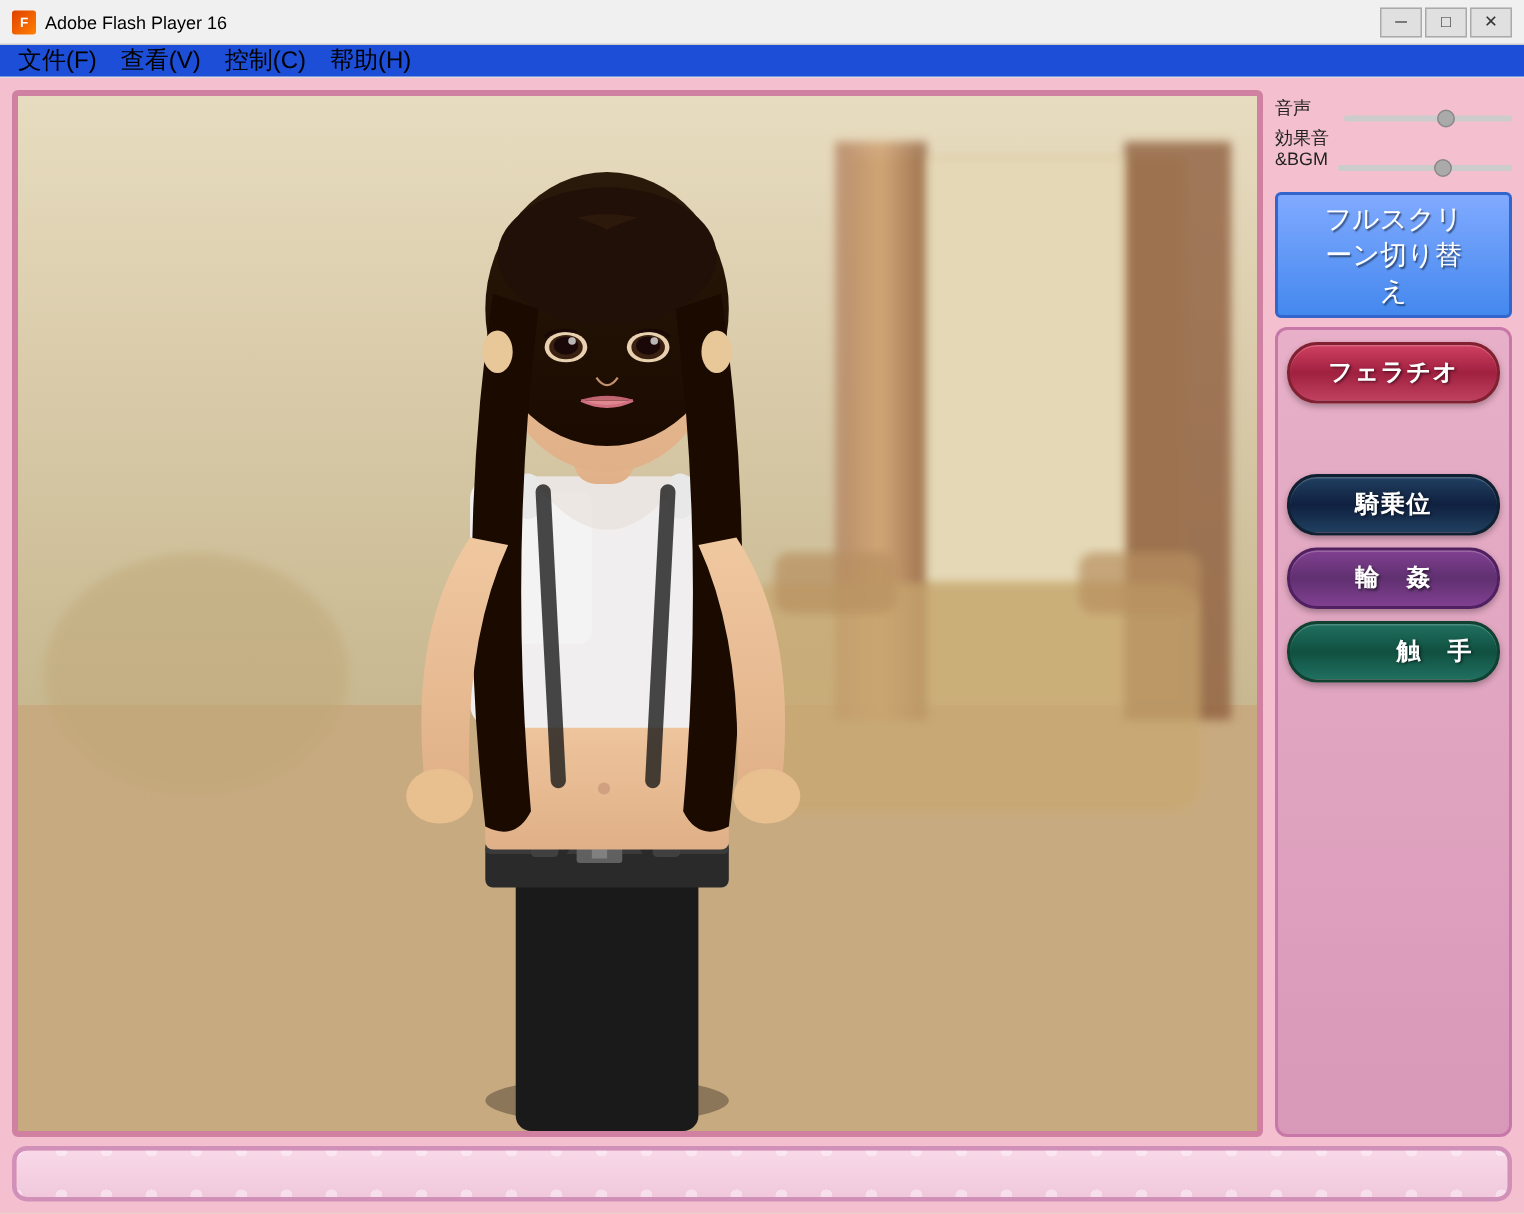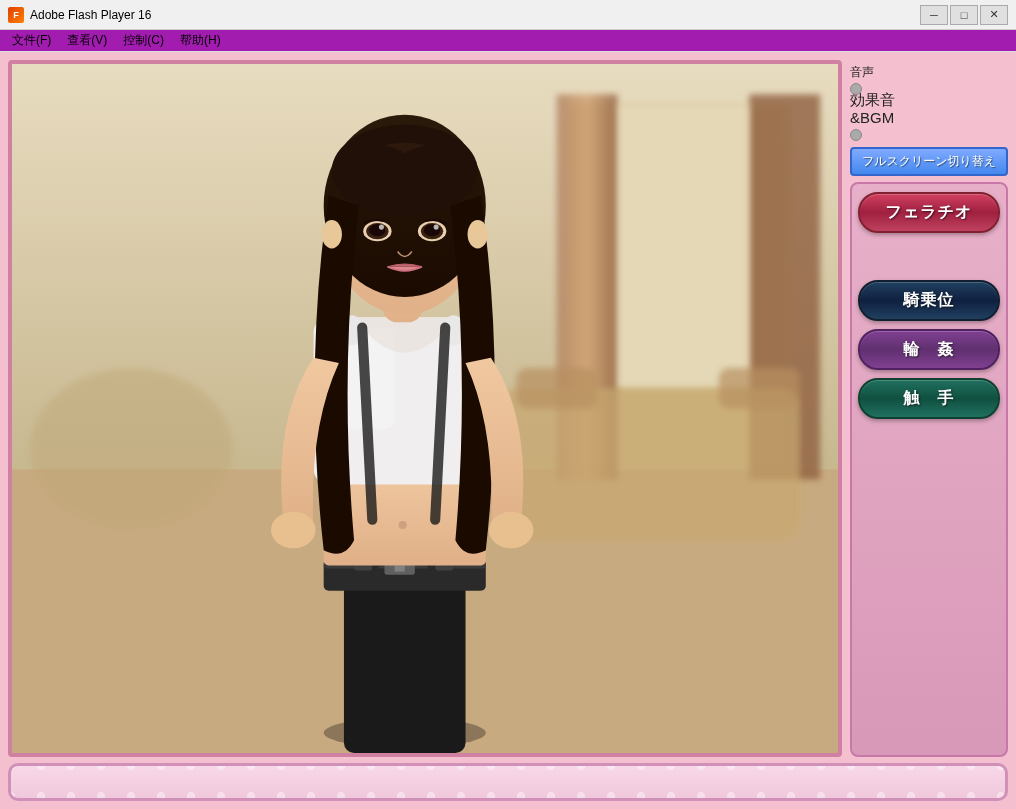--- a/index.html
+++ b/index.html
@@ -55,26 +55,26 @@
       display: flex;
       align-items: center;
       justify-content: center;
       color: #333;
     }
 
     
     .menubar {
       display: flex;
       gap: 0;
-      background: #a21caf;
+      background: #1d4ed8;
       height: 22px;
       align-items: center;
       padding: 0 4px;
       border-bottom: 1px solid #ddd;
-      font-size: 12px;
+      font-size: 16px;
     }
     .menubar-item {
       padding: 2px 8px;
       cursor: pointer;
       color: #000;
     }
 
     
     .window-content {
       display: flex;
@@ -111,34 +111,33 @@
       gap: 6px;
     }
 
     
     .audio-section {
       background: transparent;
       padding: 4px 0;
     }
     .audio-row {
       display: flex;
-      align-items: flex-start;
+      align-items: flex-end;
       gap: 6px;
       margin-bottom: 4px;
       font-size: 12px;
       color: #333;
-      flex-direction: column;
     }
     .audio-label {
       font-size: 12px;
       color: #222;
       min-width: 40px;
     }
     .audio-label-small {
-      font-size: 15px;
+      font-size: 12px;
       color: #222;
       line-height: 1.2;
     }
     .slider-track {
       flex: 1;
       height: 4px;
       background: #ccc;
       border-radius: 2px;
       position: relative;
     }
@@ -152,22 +151,22 @@
       left: 55%;
       border: 1px solid #888;
       cursor: pointer;
     }
 
     
     .fullscreen-btn {
       background: linear-gradient(180deg, #80aaff 0%, #4488ee 100%);
       border: 2px solid #3366cc;
       border-radius: 4px;
-      padding: 4px 0;
-      font-size: 12px;
+      padding: 4px 24px;
+      font-size: 18px;
       color: white;
       text-shadow: 1px 1px 1px rgba(0,0,0,0.5);
       cursor: pointer;
       text-align: center;
       font-family: Liberation Mono, monospace;
       width: 100%;
     }
 
     
     .scene-buttons {
@@ -218,20 +217,21 @@
     }
     .scene-btn-5 {
       background: linear-gradient(180deg, #804090 0%, #603070 50%, #804090 100%);
       border: 2px solid #502060;
       box-shadow: 0 2px 4px rgba(0,0,0,0.3), inset 0 1px 0 rgba(255,255,255,0.2);
     }
     .scene-btn-6 {
       background: linear-gradient(180deg, #207060 0%, #105040 50%, #207060 100%);
       border: 2px solid #104030;
       box-shadow: 0 2px 4px rgba(0,0,0,0.3), inset 0 1px 0 rgba(255,255,255,0.2);
+      text-align: right;
     }
 
     
     .bottom-bar {
       height: 68px;
       background: linear-gradient(180deg, #f8d8e8 0%, #f0c8dc 100%);
       border: 3px solid #d090b8;
       border-radius: 10px;
       position: relative;
       overflow: hidden;

